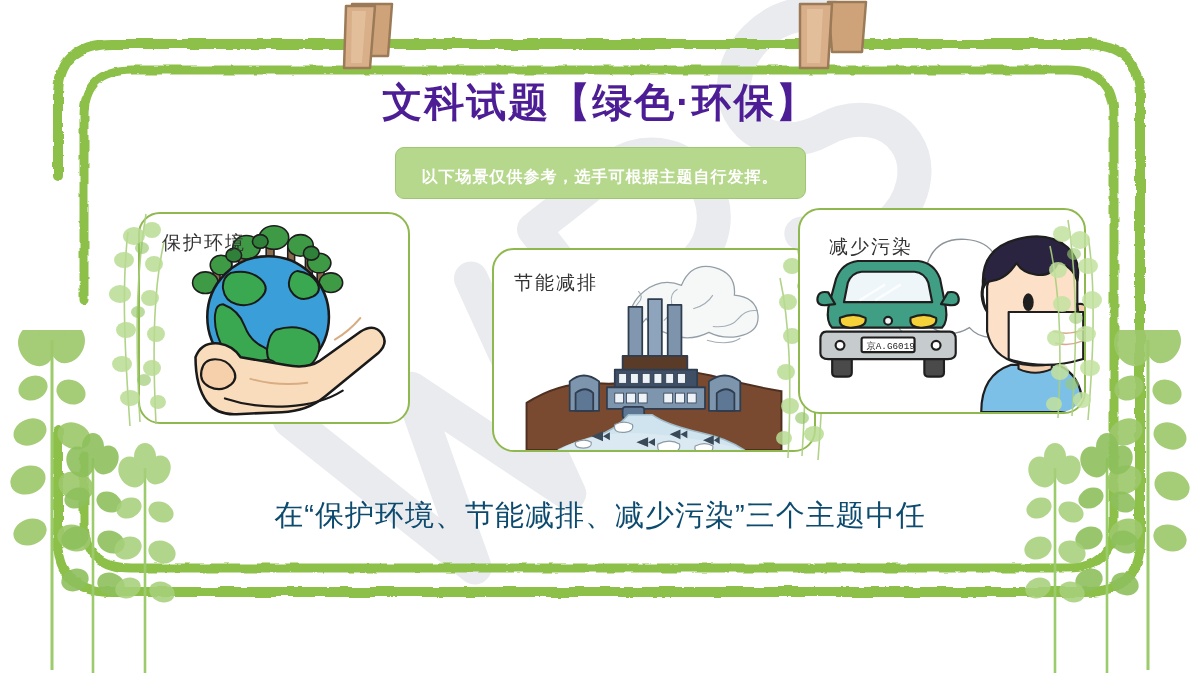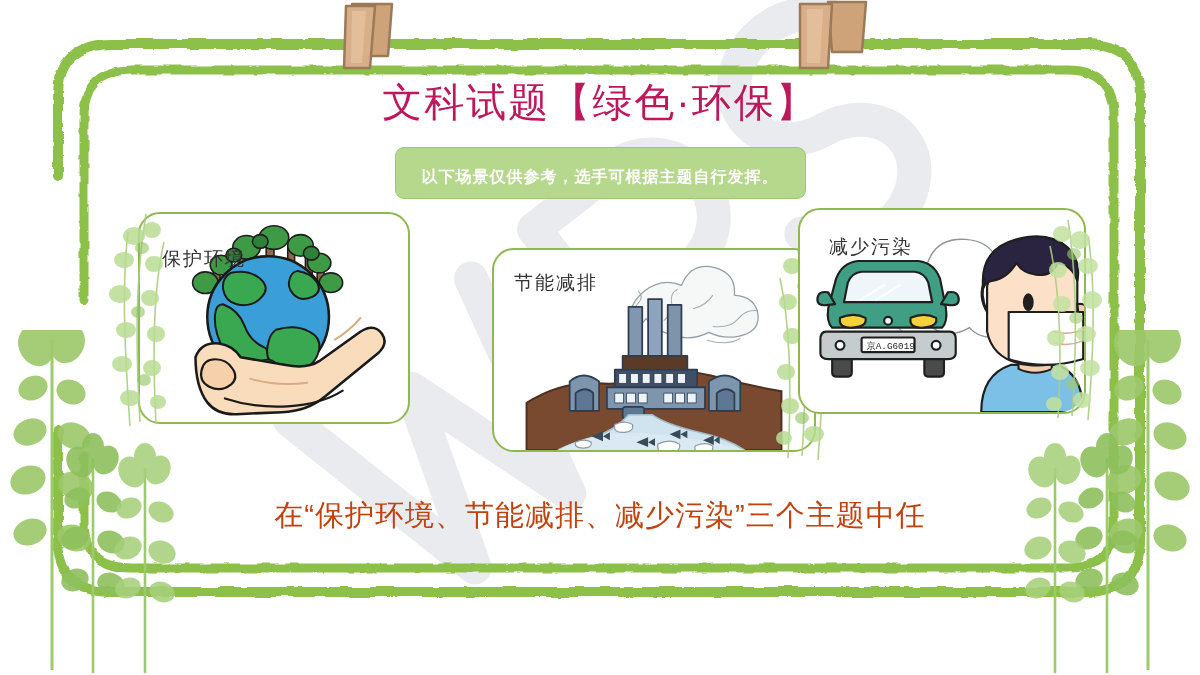--- a/index.html
+++ b/index.html
@@ -23,21 +23,21 @@
   .plants{ position:absolute; z-index:4; pointer-events:none; }
   #plants-left{ left:0; top:330px; width:210px; height:345px; }
   #plants-right{ right:0; top:330px; width:210px; height:345px; }
 
   
   #clips{ position:absolute; left:0; top:0; width:1200px; height:80px; z-index:6; pointer-events:none; }
 
   
   #header{ position:absolute; left:0; top:78px; width:1200px; z-index:7; text-align:center; }
   #page-title{
-    font-size:40px; font-weight:normal; color:#be185d; letter-spacing:2px;
+    font-size:40px; font-weight:bold; color:#4c1d95; letter-spacing:2px;
     line-height:1.2; white-space:nowrap;
   }
   #subtitle-pill{
     display:inline-block; margin-top:21px;
     background:#b6d88c; border:1px solid #9ec673; border-radius:9px;
     padding:19px 26px 10px 26px;
     color:#ffffff; font-size:16px; font-weight:bold; letter-spacing:1px;
   }
 
   
@@ -46,35 +46,35 @@
     background:#ffffff;
     border:2px solid #8fb84e; border-radius:22px;
     overflow:visible;
   }
   .card-inner{ position:absolute; inset:0; border-radius:24px; overflow:hidden; }
   .card-label{
     position:absolute; z-index:3;
     font-size:19px; color:#333333; letter-spacing:2px; white-space:nowrap;
   }
   #card-env{ left:138px; top:212px; width:272px; height:212px; }
-  #card-env .card-label{ left:22px; top:32px; }
+  #card-env .card-label{ left:22px; top:16px; }
   #card-emis{ left:492px; top:248px; width:324px; height:204px; }
   #card-emis .card-label{ left:20px; top:20px; }
   #card-poll{ left:798px; top:208px; width:288px; height:206px; }
   #card-poll .card-label{ left:29px; top:24px; }
 
   .art{ position:absolute; left:0; top:0; width:100%; height:100%; }
 
   
   .card-floral{ position:absolute; z-index:4; pointer-events:none; }
 
   
   #bottom-text{
     position:absolute; left:0; top:486px; width:1200px; z-index:7;
-    text-align:center; color:#c2410c;
+    text-align:center; color:#0c4a6e;
     font-size:29px; line-height:58px; letter-spacing:1px;
   }
   #bottom-text .ln{ display:block; white-space:nowrap; }
 </style>
 </head>
 <body>
 
 <svg id="watermark" viewBox="0 0 1200 675">
   <g transform="translate(600,330) rotate(-38)" fill="none" stroke="#e9ebef" stroke-width="34" stroke-linejoin="round" stroke-linecap="round">
     <path d="M -300 -120 L -245 110 L -185 -70 L -125 110 L -70 -120"></path>

